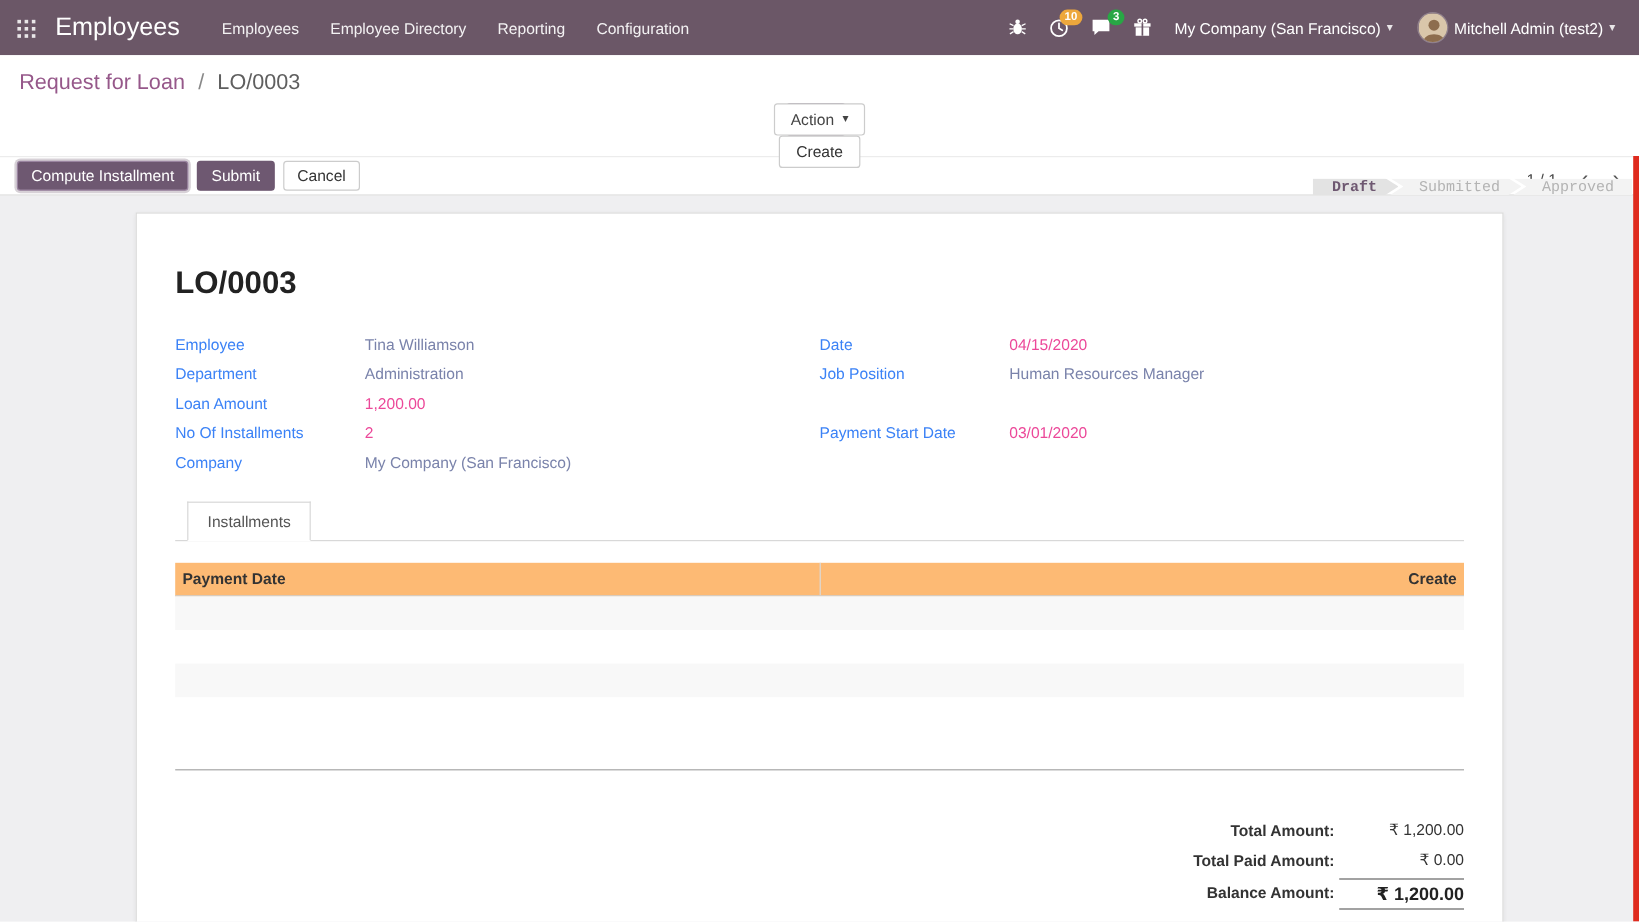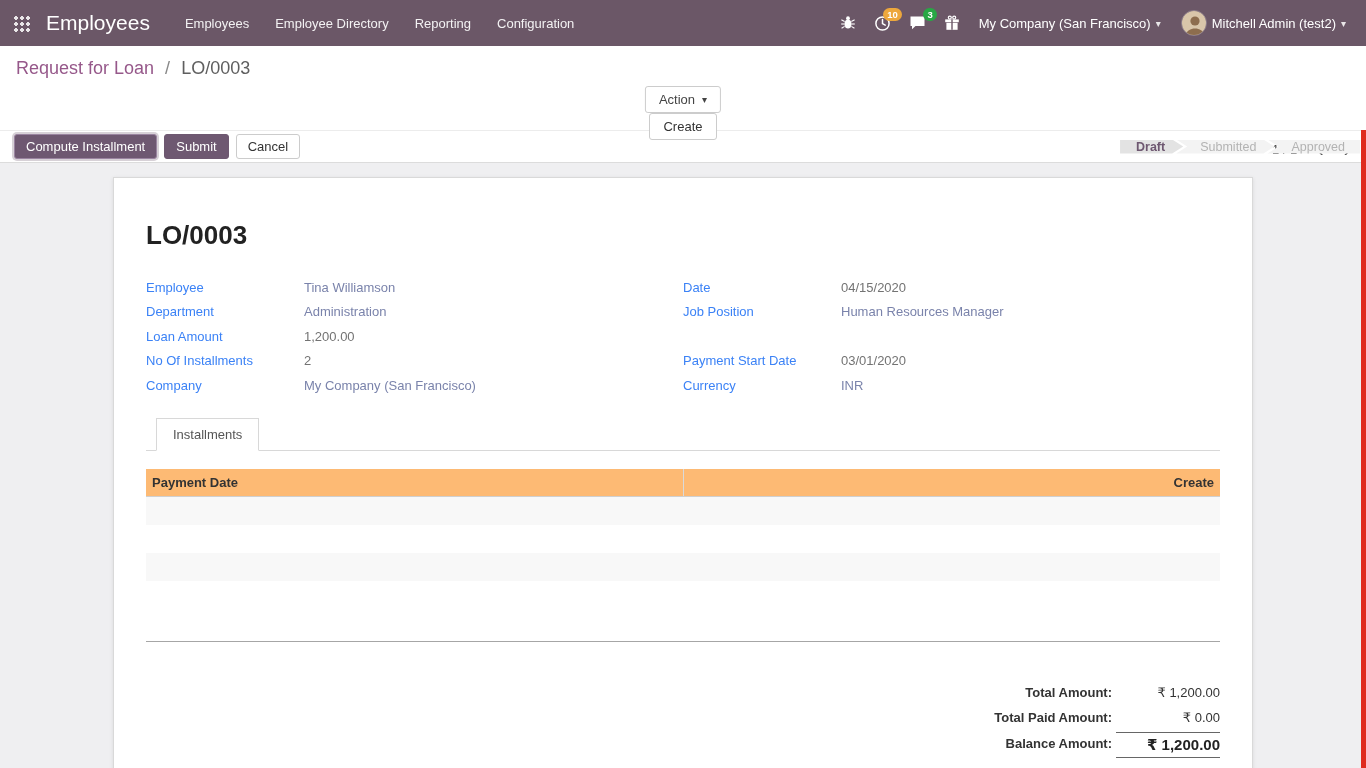--- a/index.html
+++ b/index.html
@@ -57,21 +57,21 @@
   .pager-count { font-size:13px; }
   .pager-arrow { font-size:19px; color:#555; cursor:pointer; line-height:1; background:none; border:none; font-family:inherit; }
 
   
   .statusbar {
     height:33px; background:#fff; display:flex; align-items:center;
     border-top:1px solid #ececec; border-bottom:1px solid #dcdcdc; padding-left:14px;
   }
   .sb-btn { font-size:13px; padding:4px 11px; margin-right:7px; }
   .sb-compute { box-shadow:0 0 0 2px rgba(110,88,113,.28); border-color:#9a84a0; }
-  .states { margin-left:auto; display:flex; align-items:center; height:32px; margin-right:6px; }
+  .states { margin-left:auto; display:flex; align-items:flex-end; height:32px; margin-right:6px;font-family:Liberation Mono, monospace; }
   .state {
     display:flex; align-items:center; padding:0 18px 0 24px; font-size:12.5px;
     color:#b3b3b3; background:#f3f3f3; margin-left:-7px; cursor:pointer; white-space:nowrap;
     clip-path:polygon(0 0, calc(100% - 11px) 0, 100% 50%, calc(100% - 11px) 100%, 0 100%, 11px 50%);
   }
   .state:first-child { margin-left:0; padding-left:16px;
     clip-path:polygon(0 0, calc(100% - 11px) 0, 100% 50%, calc(100% - 11px) 100%, 0 100%); }
   .state:last-child { padding-right:15px;
     clip-path:polygon(0 0, 100% 0, 100% 100%, 0 100%, 11px 50%); }
   .state.active { background:#e3e3e3; color:#6e5871; font-weight:bold; }
@@ -82,21 +82,21 @@
     width:1140px; min-height:564px; margin:0 auto; background:#fff;
     border:1px solid #d9d9d9; box-shadow:0 1px 4px rgba(0,0,0,.09);
     padding:42px 32px 24px 32px;
   }
   .sheet-title { font-size:26px; font-weight:bold; color:#222; margin-bottom:24px; }
 
   .form-grid { display:flex; }
   .fcol { width:50%; }
   .frow { display:flex; align-items:center; height:24.5px; }
   .flabel { width:158px; font-weight:normal; color:#3b82f6; flex:0 0 158px; }
-  .fvalue { color:#737373; }
+  .fvalue { color:#ec4899; }
   .fvalue.link { color:#7a83ab; cursor:pointer; }
 
   .tabbar { margin-top:20px; border-bottom:1px solid #d8d8d8; padding-left:10px; }
   .tab {
     display:inline-block; padding:8px 16px; background:#fff; color:#555;
     border:1px solid #d8d8d8; border-bottom:1px solid #fff; margin-bottom:-1px; cursor:pointer;
   }
 
   .o-table { margin-top:18px; }
   .thead { display:flex; background:#fdba74; border-bottom:1px solid #cfcfcf; height:28px; font-weight:bold; color:#333; }
@@ -276,24 +276,20 @@
         </div>
         <div class="frow">
           <span class="flabel">Job Position</span>
           <span class="fvalue link">Human Resources Manager</span>
         </div>
         <div class="frow"></div>
         <div class="frow">
           <span class="flabel">Payment Start Date</span>
           <span class="fvalue">03/01/2020</span>
         </div>
-        <div class="frow">
-          <span class="flabel">Currency</span>
-          <span class="fvalue link">INR</span>
-        </div>
       </div>
     </div>
 
     <div class="tabbar">
       <span class="tab">Installments</span>
     </div>
 
     <div class="o-table">
       <div class="thead">
         <div class="th1">Payment Date</div>

